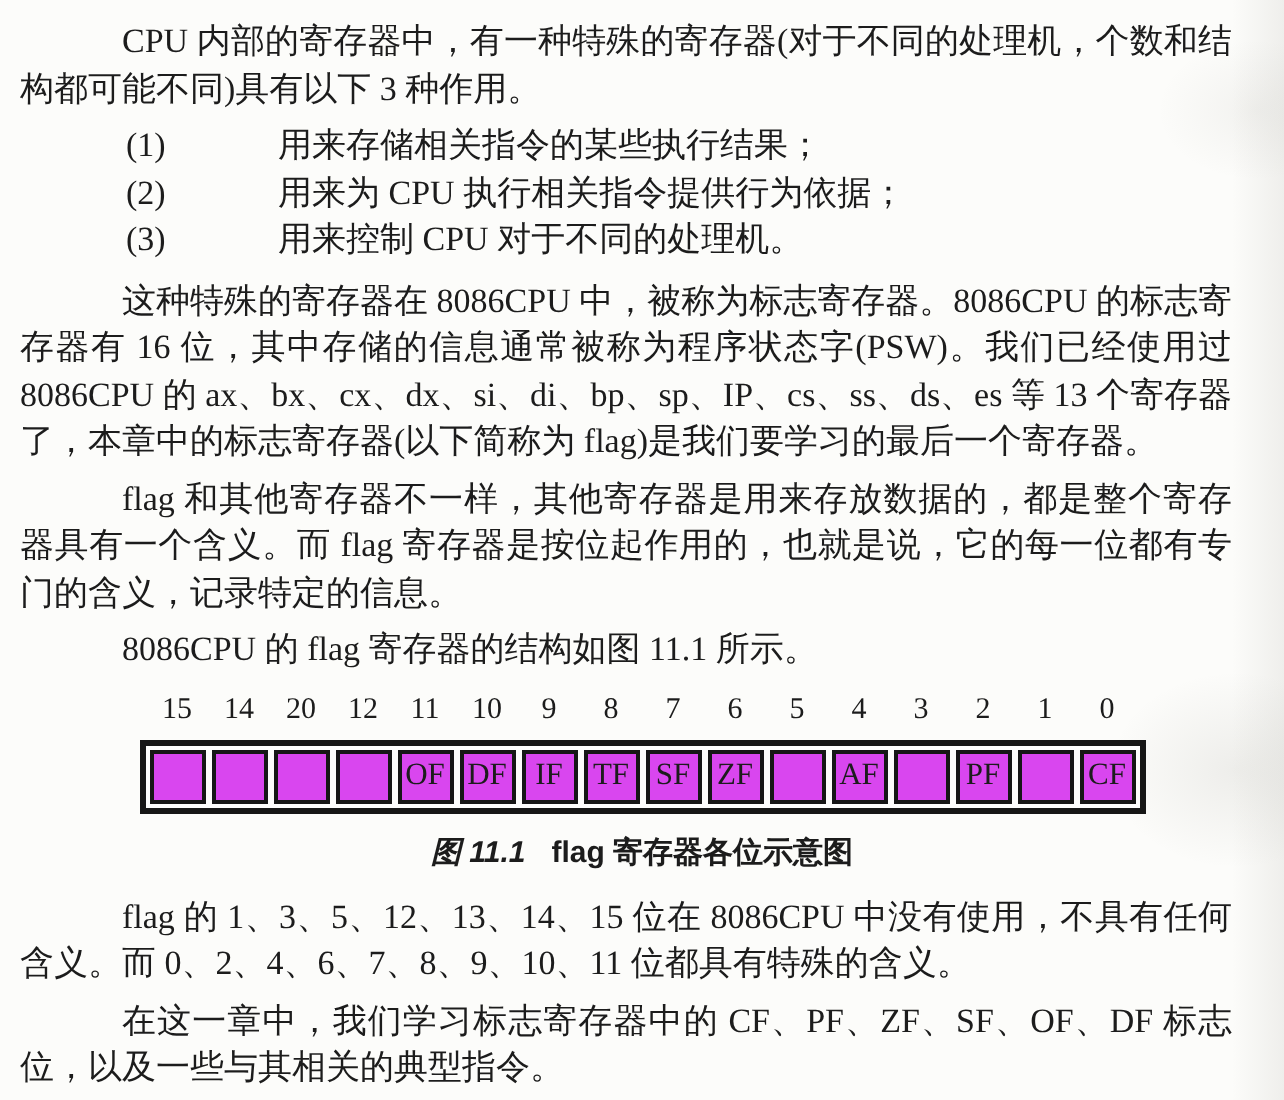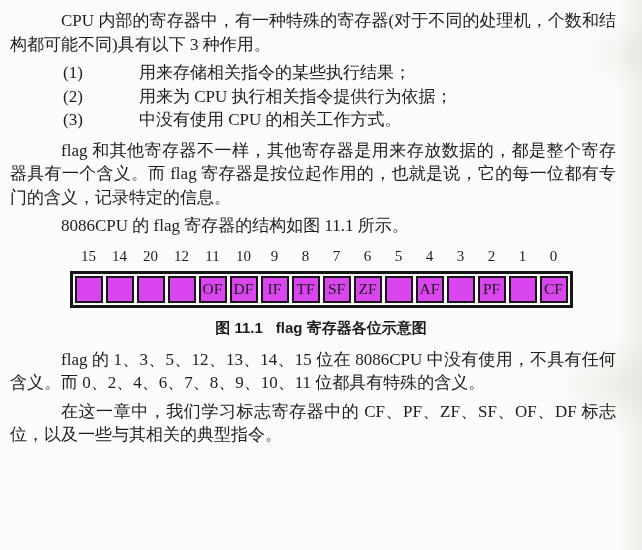--- a/index.html
+++ b/index.html
@@ -58,44 +58,45 @@
     background:#d946ef;
   }
   figcaption.caption{
     margin-top:10px;
     text-align:center;
     font-family:"Liberation Sans","DejaVu Sans",sans-serif;
     font-weight:bold;
     font-size:15px;
     line-height:19px;
   }
-  .cap-label{margin-right:13px;}
+  .cap-label{margin-right:13px;font-style:italic;}
 </style>
 </head>
 <body>
 
 <div class="page">
 
   <p class="para">CPU 内部的寄存器中，有一种特殊的寄存器(对于不同的处理机，个数和结构都可能不同)具有以下 3 种作用。</p>
 
   <div class="numbered-list">
     <div class="list-item">
       <span class="list-marker">(1)</span>
       <span class="list-text">用来存储相关指令的某些执行结果；</span>
     </div>
     <div class="list-item">
       <span class="list-marker">(2)</span>
       <span class="list-text">用来为 CPU 执行相关指令提供行为依据；</span>
     </div>
     <div class="list-item">
       <span class="list-marker">(3)</span>
-      <span class="list-text">中没有使用 CPU 的相关工作方式。</span>
+      <span class="list-text">用来控制 CPU 对于不同的处理机。</span>
     </div>
   </div>
 
+  <p class="para">这种特殊的寄存器在 8086CPU 中，被称为标志寄存器。8086CPU 的标志寄存器有 16 位，其中存储的信息通常被称为程序状态字(PSW)。我们已经使用过 8086CPU 的 ax、bx、cx、dx、si、di、bp、sp、IP、cs、ss、ds、es 等 13 个寄存器了，本章中的标志寄存器(以下简称为 flag)是我们要学习的最后一个寄存器。</p>
 
   <p class="para">flag 和其他寄存器不一样，其他寄存器是用来存放数据的，都是整个寄存器具有一个含义。而 flag 寄存器是按位起作用的，也就是说，它的每一位都有专门的含义，记录特定的信息。</p>
 
   <p class="para">8086CPU 的 flag 寄存器的结构如图 11.1 所示。</p>
 
   <figure class="register-figure">
     <div class="fig-inner">
       <div class="bits-row">
         <span class="bit-num">15</span>
         <span class="bit-num">14</span>

